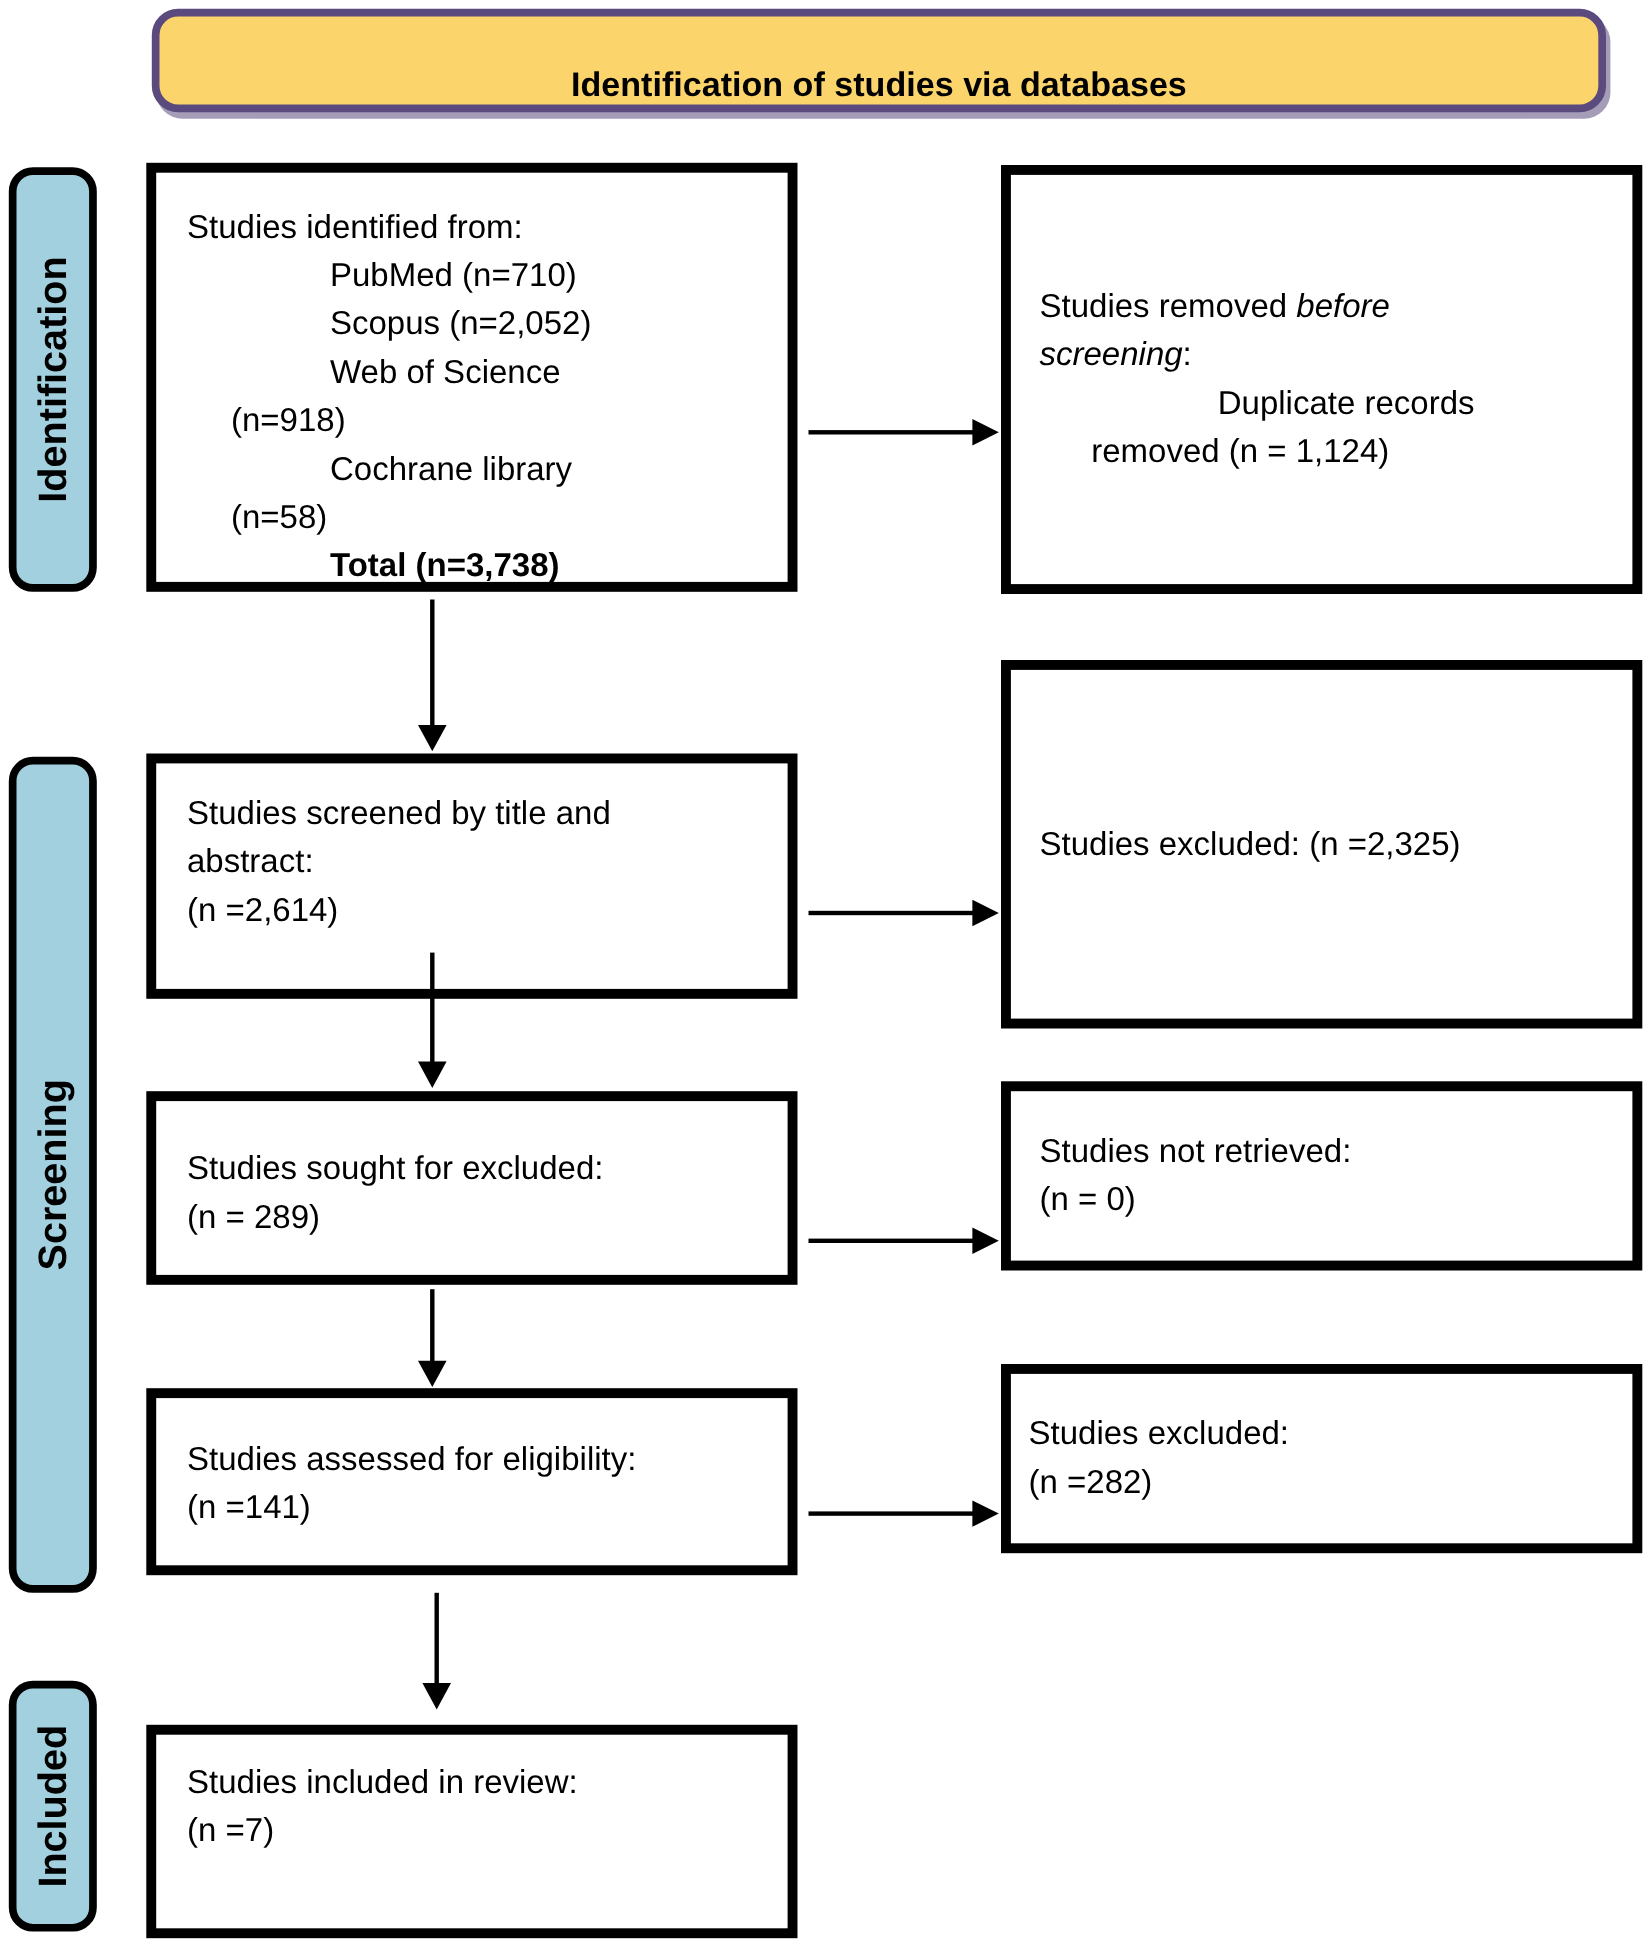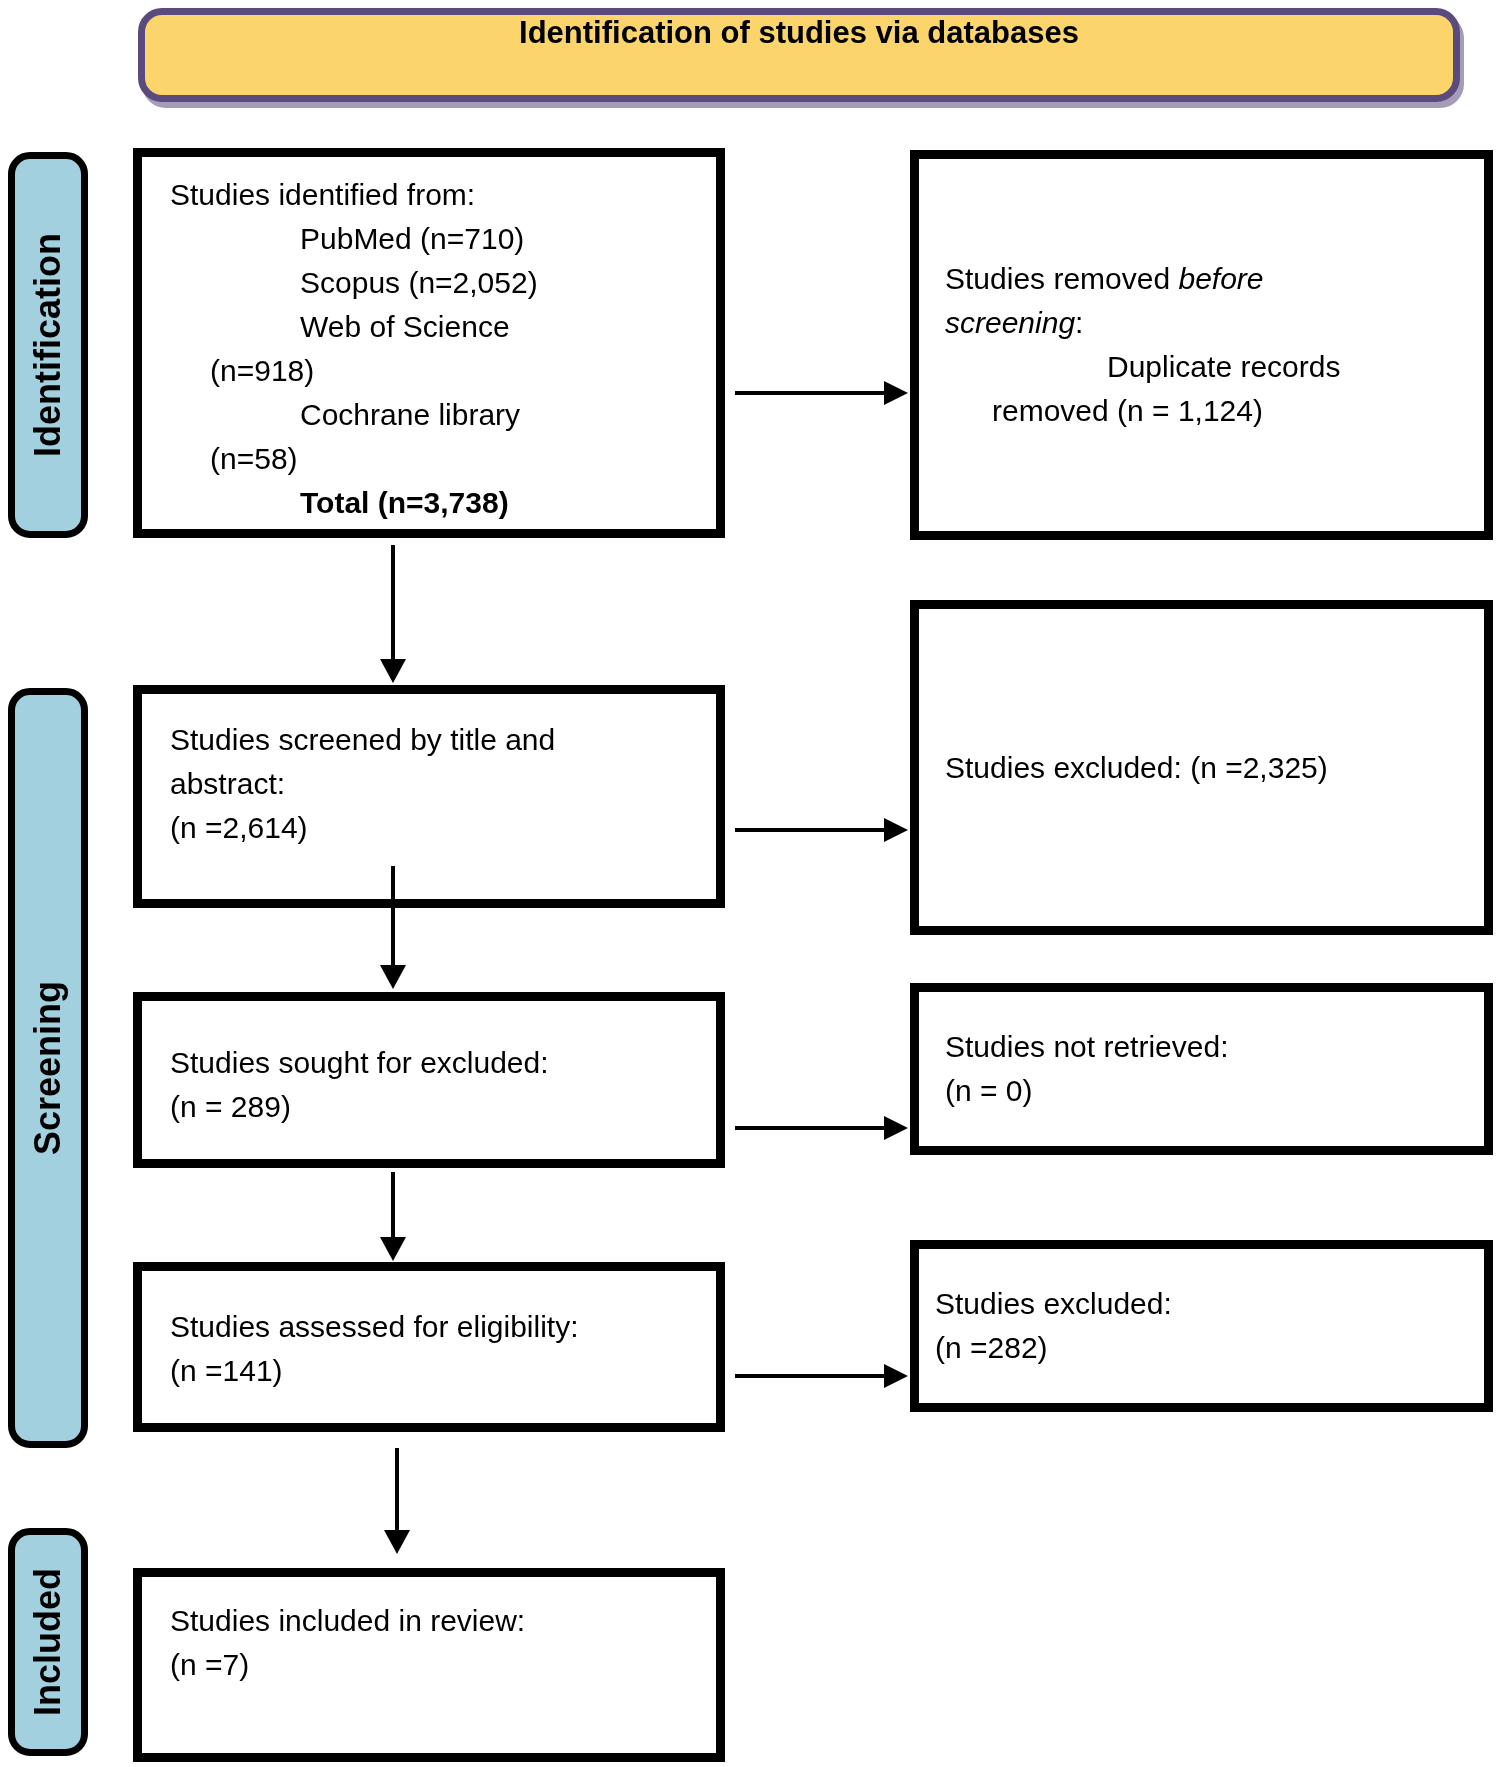--- a/index.html
+++ b/index.html
@@ -6,21 +6,21 @@
   #stage-canvas{
     position:relative;width:1500px;height:1767px;background:#ffffff;
     font-family:"Liberation Sans", sans-serif;color:#000;overflow:hidden;
   }
   
   .banner{
     position:absolute;left:138px;top:8px;width:1322px;height:94px;
     background:var(--banner-fill,#FBD56C);
     border:7px solid var(--banner-border,#5B4A7D);
     border-radius:24px;box-sizing:border-box;
-    display:flex;align-items:flex-start;justify-content:center;
+    display:flex;align-items:flex-end;justify-content:center;
     box-shadow:4px 6px 0 rgba(91,74,125,0.55);
   }
   .banner-title{font-size:31px;font-weight:bold;}
   
   .stage{
     position:absolute;left:8px;width:80px;box-sizing:border-box;
     background:var(--stage-fill,#A3D0DE);
     border:7px solid #000;border-radius:22px;
     display:flex;align-items:center;justify-content:center;
   }
@@ -31,21 +31,21 @@
   #stage-identification{top:152px;height:386px;}
   #stage-screening{top:688px;height:760px;}
   #stage-included{top:1528px;height:228px;}
   
   .lbox,.rbox{
     position:absolute;background:#fff;border:9px solid #000;box-sizing:border-box;
     font-size:30px;line-height:44px;
   }
   .lbox{left:133px;width:592px;padding:0 18px 0 28px;overflow:hidden;}
   .rbox{left:910px;width:583px;padding:0 20px 0 26px;display:flex;flex-direction:column;justify-content:center;}
-  #box-identified{top:148px;height:390px;padding-top:16px;}
+  #box-identified{top:148px;height:390px;padding-top:28px;}
   #box-screened{top:685px;height:223px;padding-top:24px;}
   #box-sought{top:992px;height:176px;padding-top:40px;}
   #box-assessed{top:1262px;height:170px;padding-top:34px;}
   #box-included{top:1568px;height:194px;padding-top:22px;}
   #rbox-removed{top:150px;height:390px;}
   #rbox-excluded-screening{top:600px;height:335px;}
   #rbox-not-retrieved{top:983px;height:172px;}
   #rbox-excluded-eligibility{top:1240px;height:172px;padding-left:16px;}
   .ind-lg{padding-left:130px;}
   .ind-sm{padding-left:40px;}

